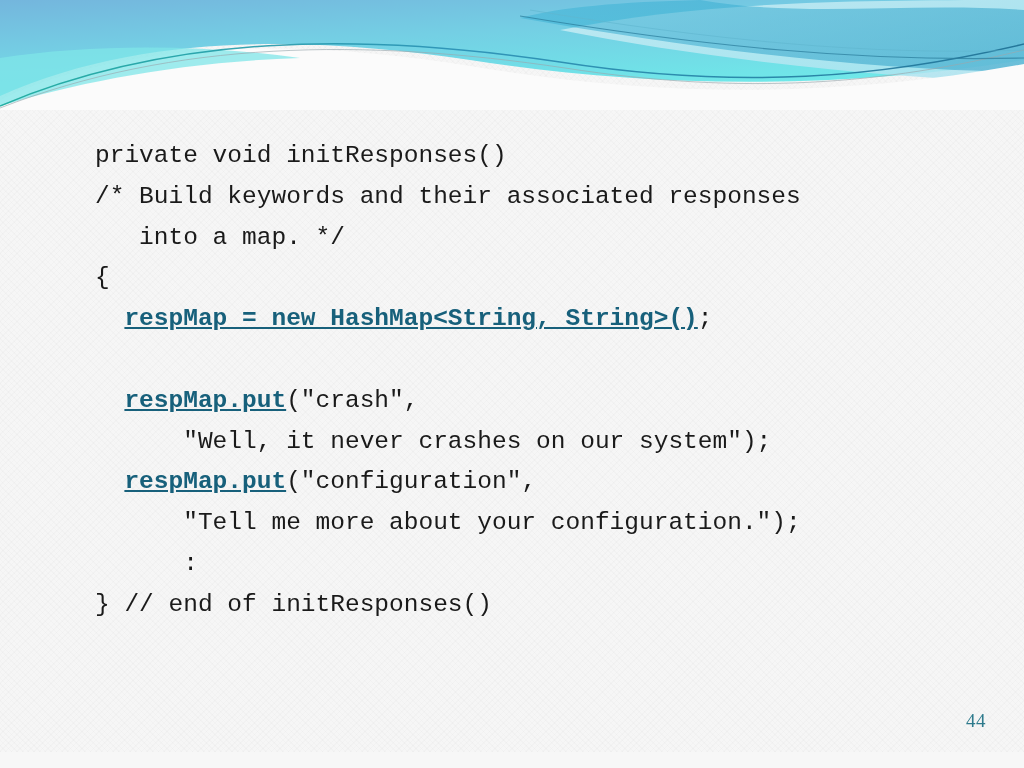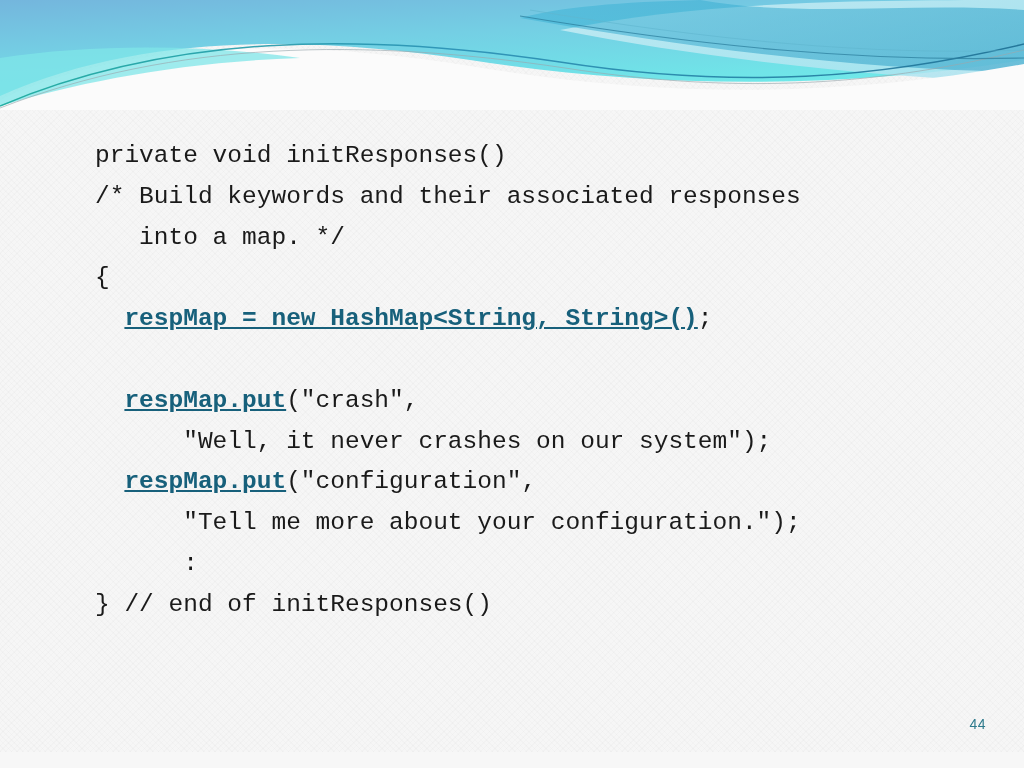--- a/index.html
+++ b/index.html
@@ -66,22 +66,22 @@
   .tok-plain {
     color: #1a1a1a;
     font-weight: normal;
   }
 
   
   .slide-number {
     position: absolute;
     right: 38px;
     bottom: 20px;
-    font-family: Liberation Sans, sans-serif;
-    font-size: 14px;
+    font-family: Liberation Serif, serif;
+    font-size: 19px;
     color: #2e7a8c;
     letter-spacing: 0.5px;
   }
 </style>
 </head>
 <body>
 
 <div class="slide">
 
   <div class="banner">

